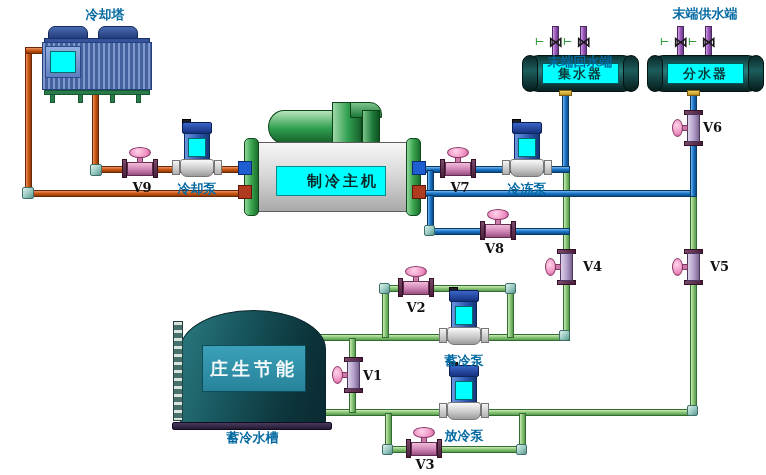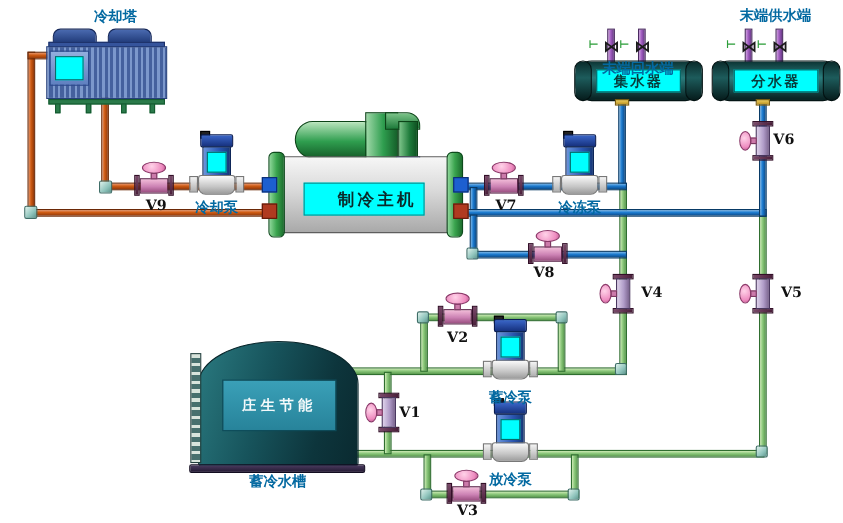--- a/index.html
+++ b/index.html
@@ -96,21 +96,21 @@
   
   .tank{position:absolute;left:172px;top:303px;width:160px;height:130px;}
   .tank .tkb{position:absolute;left:8px;top:7px;width:146px;height:115px;
       border-radius:50% 50% 5px 5px / 34% 34% 4px 4px;
       background:linear-gradient(105deg,#2a7a80 0%,#17545c 40%,#0d353c 75%,#0a2a30 100%);
       border:1px solid #08252a;box-sizing:border-box;}
   .tank .lad{position:absolute;left:1px;top:18px;width:10px;height:100px;
       background:repeating-linear-gradient(180deg,#d8e4dc 0 3px,#47706e 3px 8px);border:1px solid #23403e;box-sizing:border-box;}
   .tank .brand{position:absolute;left:30px;top:42px;width:104px;height:47px;
       background:linear-gradient(#3aa0b8,#27839a);border:1px solid #0e4c5a;display:flex;align-items:center;justify-content:center;
-      font-weight:bold;font-size:13px;letter-spacing:4px;color:rgba(255,255,255,.95);box-sizing:border-box;}
+      font-weight:bold;font-size:18px;letter-spacing:4px;color:rgba(255,255,255,.95);box-sizing:border-box;}
   .tank .tbase{position:absolute;left:0;top:119px;width:160px;height:8px;border-radius:2px;
       background:linear-gradient(#4a3a5e,#241a34);border:1px solid #120c20;box-sizing:border-box;}
 </style>
 </head>
 <body>
 
 <div id="stage">
 
   <div class="pipe pg v" style="left:563px;top:170px;width:7px;height:168px;"></div>
   <div class="pipe pg v" style="left:690px;top:196px;width:7px;height:217px;"></div>

